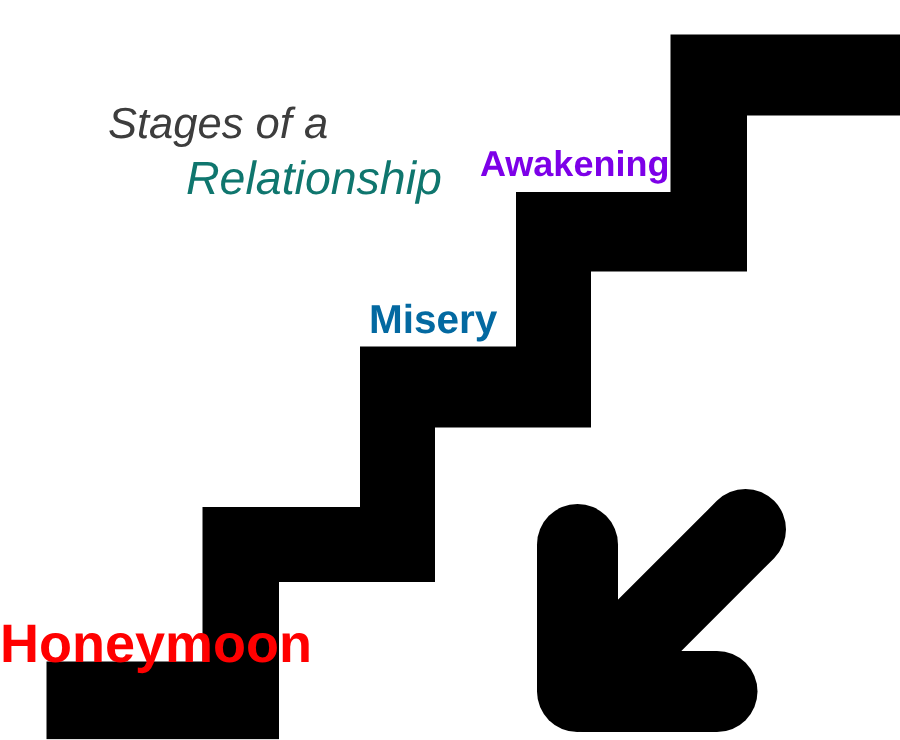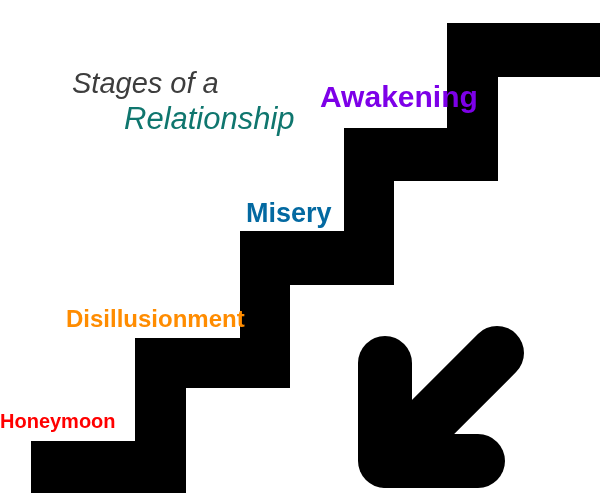--- a/index.html
+++ b/index.html
@@ -23,24 +23,24 @@
     height: 493px;
   }
   .label {
     position: absolute;
     white-space: nowrap;
     line-height: 1;
     font-family: "Liberation Sans", sans-serif;
     font-weight: bold;
   }
   #label-true-love   { left: 455px; top: 0px;   font-size: 29px; color: #ff00ff; letter-spacing: 0px; }
-  #label-awakening   { left: 320px; top: 82px;  font-size: 30px; color: #7d00e8; }
+  #label-awakening   { left: 320px; top: 98px;  font-size: 24px; color: #7d00e8; }
   #label-misery      { left: 246px; top: 200px; font-size: 27px; color: #999999; }
   #label-disillusion { left: 66px;  top: 307px; font-size: 24px; color: #ff8c00; }
-  #label-honeymoon   { left: 0px;   top: 411px; font-size: 20px; color: #ff0000; }
+  #label-honeymoon   { left: 0px;   top: 411px; font-size: 36px; color: #ff0000; }
 
   #title { position: absolute; left: 72px; top: 68px; font-style: italic; }
   #title-line1 {
     display: block;
     font-size: 29px;
     font-weight: normal;
     color: #3d3d3d;
     line-height: 1.1;
     white-space: nowrap;
     font-family: "Liberation Sans", sans-serif;
@@ -79,20 +79,19 @@
     </g>
   </svg>
 
   <div id="title">
     <span id="title-line1" style="color: rgb(61, 61, 61);">Stages of a</span>
     <span id="title-line2" style="color: #0f766e;">Relationship</span>
   </div>
 
   <div class="label" id="label-honeymoon" style="color: rgb(255, 0, 0);">Honeymoon</div>
 
-  <div class="label" id="label-disillusion" style="color: rgb(255, 140, 0);">Disillusionment</div>
 
   <div class="label" id="label-misery" style="color: #0369a1;">Misery</div>
 
   <div class="label" id="label-awakening" style="color: rgb(125, 0, 232);">Awakening</div>
 
 
 </div>
 
 </body></html>

